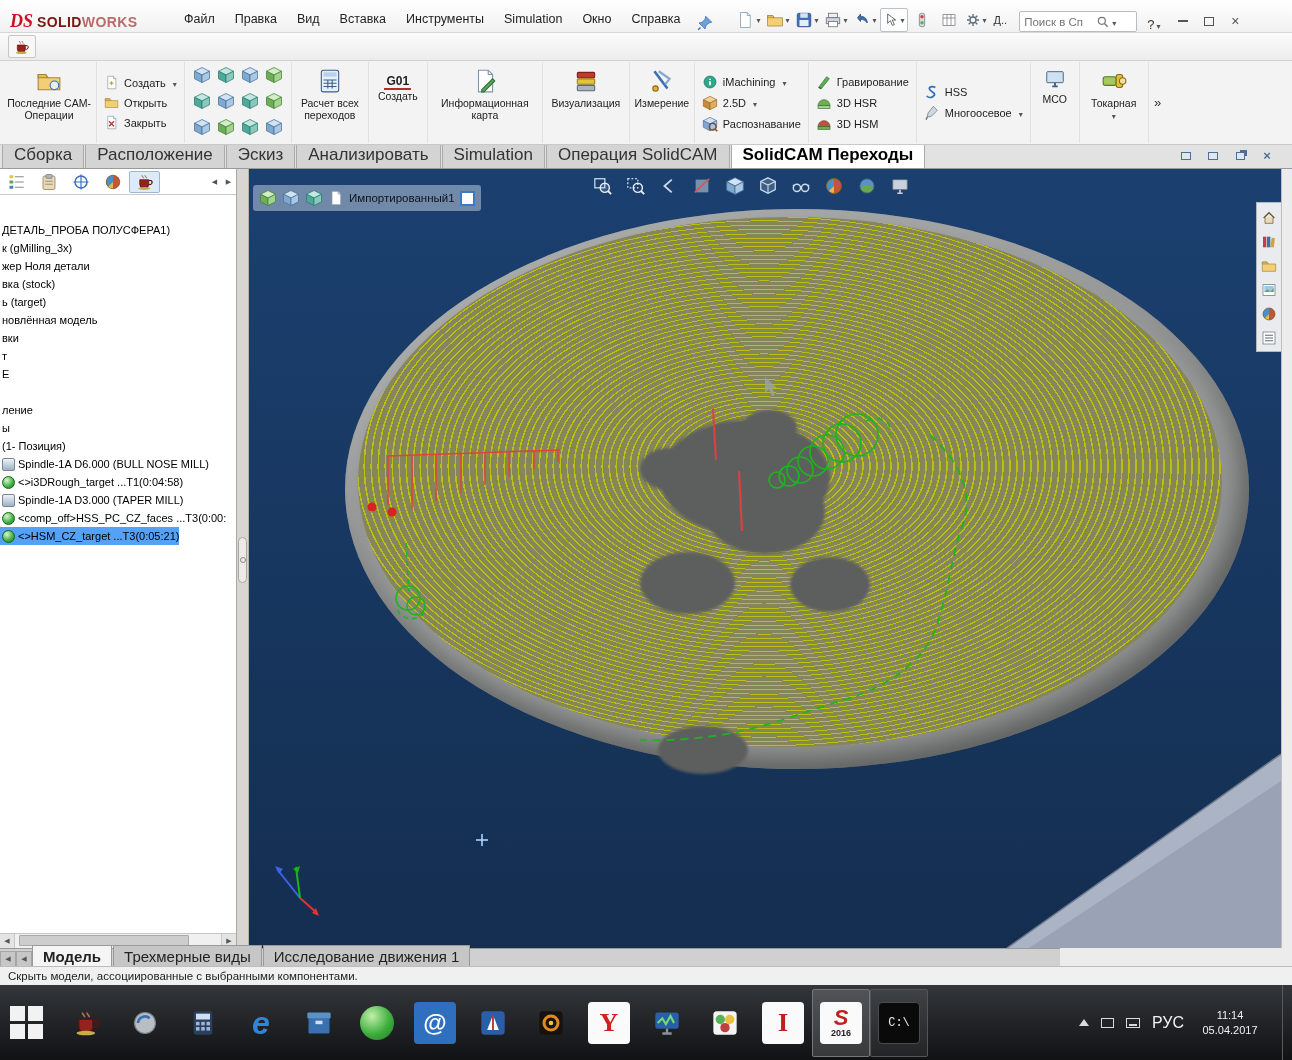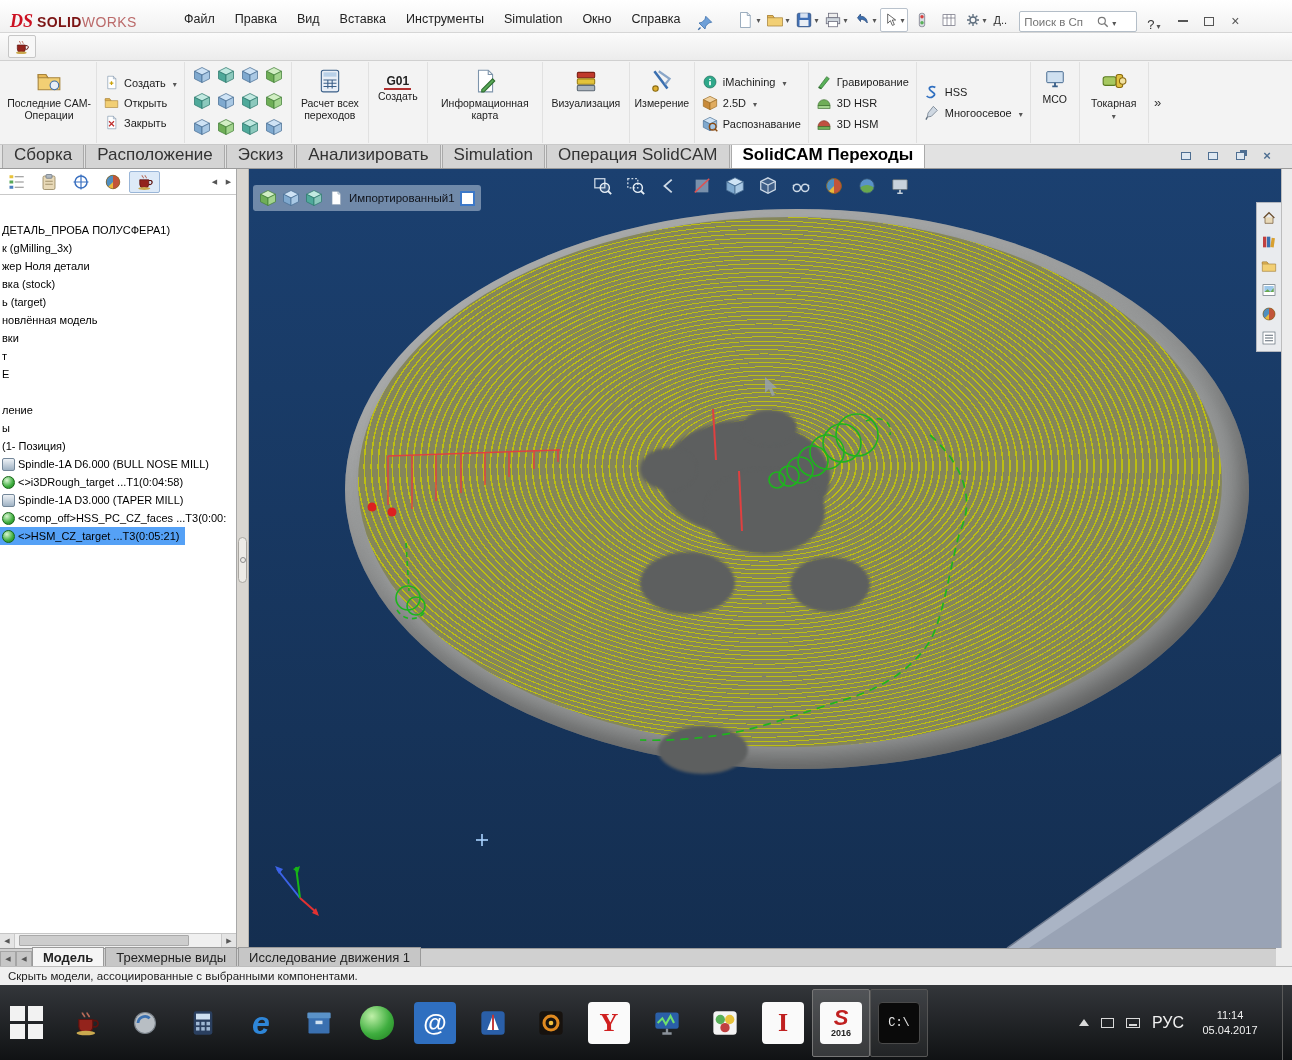--- a/index.html
+++ b/index.html
@@ -5,21 +5,21 @@
 *{margin:0;padding:0;box-sizing:border-box}
 html,body{width:1292px;height:1060px;overflow:hidden}
 body{font-family:"Liberation Sans",sans-serif;font-size:12px;background:#ececec;color:#111}
 .app{position:relative;width:1292px;height:1060px;background:#ececec}
 
 
 .titlebar{height:33px;display:flex;align-items:flex-end;background:linear-gradient(#ffffff,#f1f1f1);border-bottom:1px solid #d6d6d6;padding:0 6px;position:relative;z-index:30}
 .logo{display:flex;align-items:baseline;gap:4px;min-width:160px;padding-left:4px}
 .logo-ds{color:#cc1122;font-weight:bold;font-style:italic;font-size:18px;font-family:"Liberation Serif",serif}
 .logo-solid{font-weight:bold;font-size:14px;color:#7c1414;letter-spacing:.4px}
-.logo-works{font-weight:normal;font-size:14px;color:#bb6a6a;letter-spacing:.4px}
+.logo-works{font-weight:bold;font-size:14px;color:#bb6a6a;letter-spacing:.4px}
 .menus{display:flex;margin-left:8px}
 .mi{padding:6px 10px;font-size:12.5px;color:#222;cursor:default}
 .pin{width:18px;height:18px;margin:0 6px}
 .tb-icons{display:flex;align-items:center;margin-left:14px;gap:1px}
 .tbtn{height:24px;min-width:26px;display:flex;align-items:center;justify-content:center;padding:0 2px;border-radius:2px}
 .tbtn.sunk{border:1px solid #b9c2cc;background:#fff}
 .dd::after{content:"▾";font-size:8px;color:#555;margin-left:2px}
 .addins{font-size:11px;color:#333;margin:0 4px}
 .searchbox{display:flex;align-items:center;border:1px solid #b4bec8;background:#fff;height:21px;width:118px;padding:0 4px;border-radius:2px;margin-left:8px}
 .searchbox input{border:0;outline:0;width:72px;font-size:11.5px;color:#777;background:transparent;font-family:"Liberation Sans",sans-serif}
@@ -65,21 +65,21 @@
 .ltab.cur{border:1px solid #9ab6d8;background:#ddeaf8}
 .larr{width:13px;height:18px;display:flex;align-items:center;justify-content:center;color:#555;font-size:7px}
 .larr.l::after{content:"◀"}
 .larr.r::after{content:"▶"}
 .tree{flex:1;overflow:hidden;padding-top:26px}
 .trow{height:18px;display:flex;align-items:center;padding-left:2px;font-size:11px;white-space:nowrap;color:#000}
 .trow .lbl{overflow:hidden;text-overflow:clip}
 .tic{width:13px;height:13px;margin-right:3px;flex:none}
 .tgreen{border-radius:50%;background:radial-gradient(circle at 35% 30%,#d9f6d2,#3fae3f 60%,#1e7c1e);border:1px solid #176617}
 .tspin{background:linear-gradient(180deg,#eef2f6,#9fb2c4);border:1px solid #748799;border-radius:2px}
-.sel{background:#55a1f6;width:max-content;padding-right:6px}
+.sel{background:#55a1f6;width:max-content;}
 .spacer18{height:18px}
 .hscroll{height:15px;border-top:1px solid #c6c6c6;background:#f0f0f0;display:flex;align-items:center}
 .harr{width:15px;height:14px;display:flex;align-items:center;justify-content:center;font-size:7px;color:#555;background:#e4e4e4;border-right:1px solid #c9c9c9}
 .harr.r{border-left:1px solid #c9c9c9;border-right:none}
 .htrack{flex:1;height:14px;position:relative}
 .hthumb{position:absolute;left:4px;top:1px;width:170px;height:11px;background:#cdcdcd;border:1px solid #a9a9a9;border-radius:1px}
 
 
 .vsplit{position:absolute;left:237px;top:169px;width:12px;height:779px;background:#d9d6d1;border-right:1px solid #b5b2ad;z-index:21}
 .vhandle{position:absolute;left:1px;top:368px;width:9px;height:46px;background:#eceae6;border:1px solid #a9a6a1;border-radius:5px;display:flex;align-items:center;justify-content:center}
@@ -94,21 +94,21 @@
 .cfgbar{position:absolute;left:4px;top:16px;height:26px;display:flex;align-items:center;gap:5px;background:rgba(198,211,228,.5);border-radius:3px;padding:0 6px;z-index:8}
 .cfglbl{font-size:11.5px;color:#10131a}
 .cfgsq{width:15px;height:15px;background:#fff;border:2px solid #3c78c8}
 .hud{position:absolute;left:336px;top:3px;height:27px;display:flex;align-items:center;gap:9px;padding:0 6px;border-radius:3px;z-index:8}
 .hudb{width:24px;height:24px;display:flex;align-items:center;justify-content:center}
 .taskpane{position:absolute;right:0;top:33px;width:25px;height:150px;background:#e9ebee;border:1px solid #b3b7be;border-right:none;display:flex;flex-direction:column;align-items:center;gap:4px;padding-top:5px;z-index:9}
 .tpb{width:20px;height:20px;display:flex;align-items:center;justify-content:center}
 .redge{position:absolute;left:1281px;top:169px;width:11px;height:779px;background:#ececec;border-left:1px solid #bdbdbd;z-index:11}
 
 
-.btabs{position:absolute;left:0;top:948px;width:1276px;height:18px;background:#d0d0d0;border-top:1px solid #9a9a9a;display:flex;align-items:flex-end;font-size:13px;z-index:22}
+.btabs{position:absolute;left:0;top:948px;width:1060px;height:18px;background:#d0d0d0;border-top:1px solid #9a9a9a;display:flex;align-items:flex-end;font-size:15px;z-index:22}
 .bnav{width:16px;height:15px;display:flex;align-items:center;justify-content:center;color:#555;font-size:7px;background:#c6c6c6;border:1px solid #a5a5a5;border-bottom:none}
 .bnav::after{content:"◀"}
 .btab{padding:2px 10px 1px;background:#c6c6c6;border:1px solid #9a9a9a;border-bottom:none;margin-right:1px;white-space:nowrap;color:#222}
 .btab.active{background:#f5f5f5;font-weight:bold}
 
 
 .status{position:absolute;left:0;top:966px;width:1292px;height:19px;background:#f0f0f0;border-top:1px solid #bcbcbc;display:flex;align-items:center;font-size:11.5px;color:#222;padding:0 8px;z-index:22}
 .srt{margin-left:auto;display:flex;align-items:center;gap:12px}
 .ssep{width:1px;height:12px;background:#c2c2c2}
 .chev::after{content:"▴";font-size:8px;color:#555;margin-left:4px}

